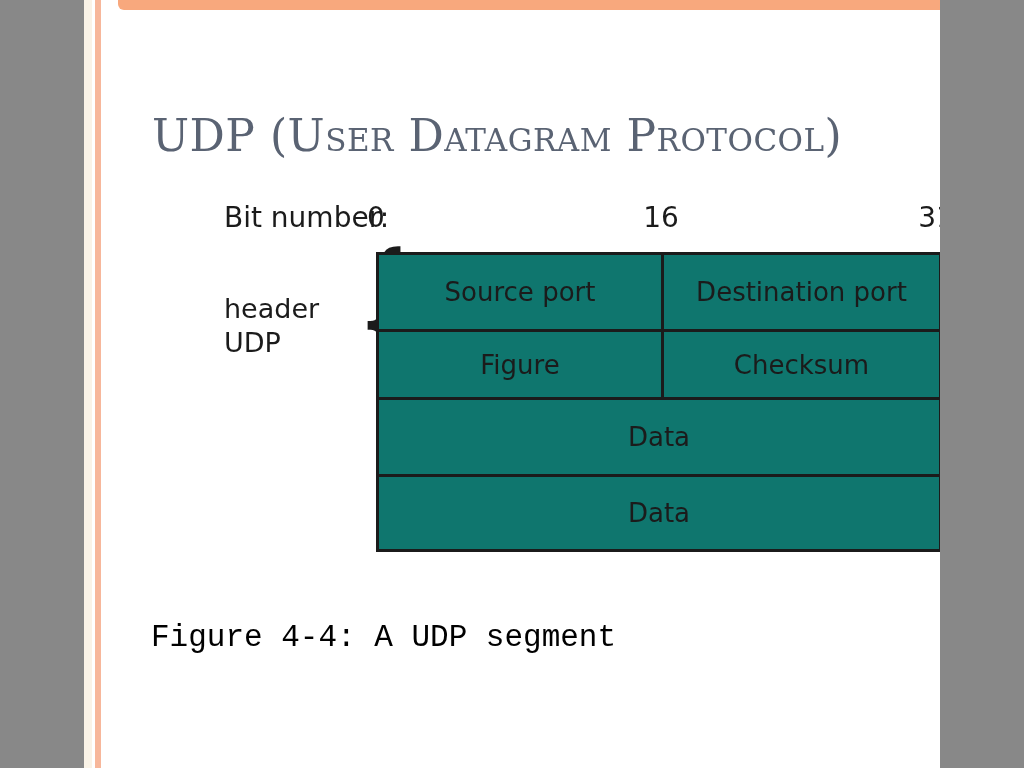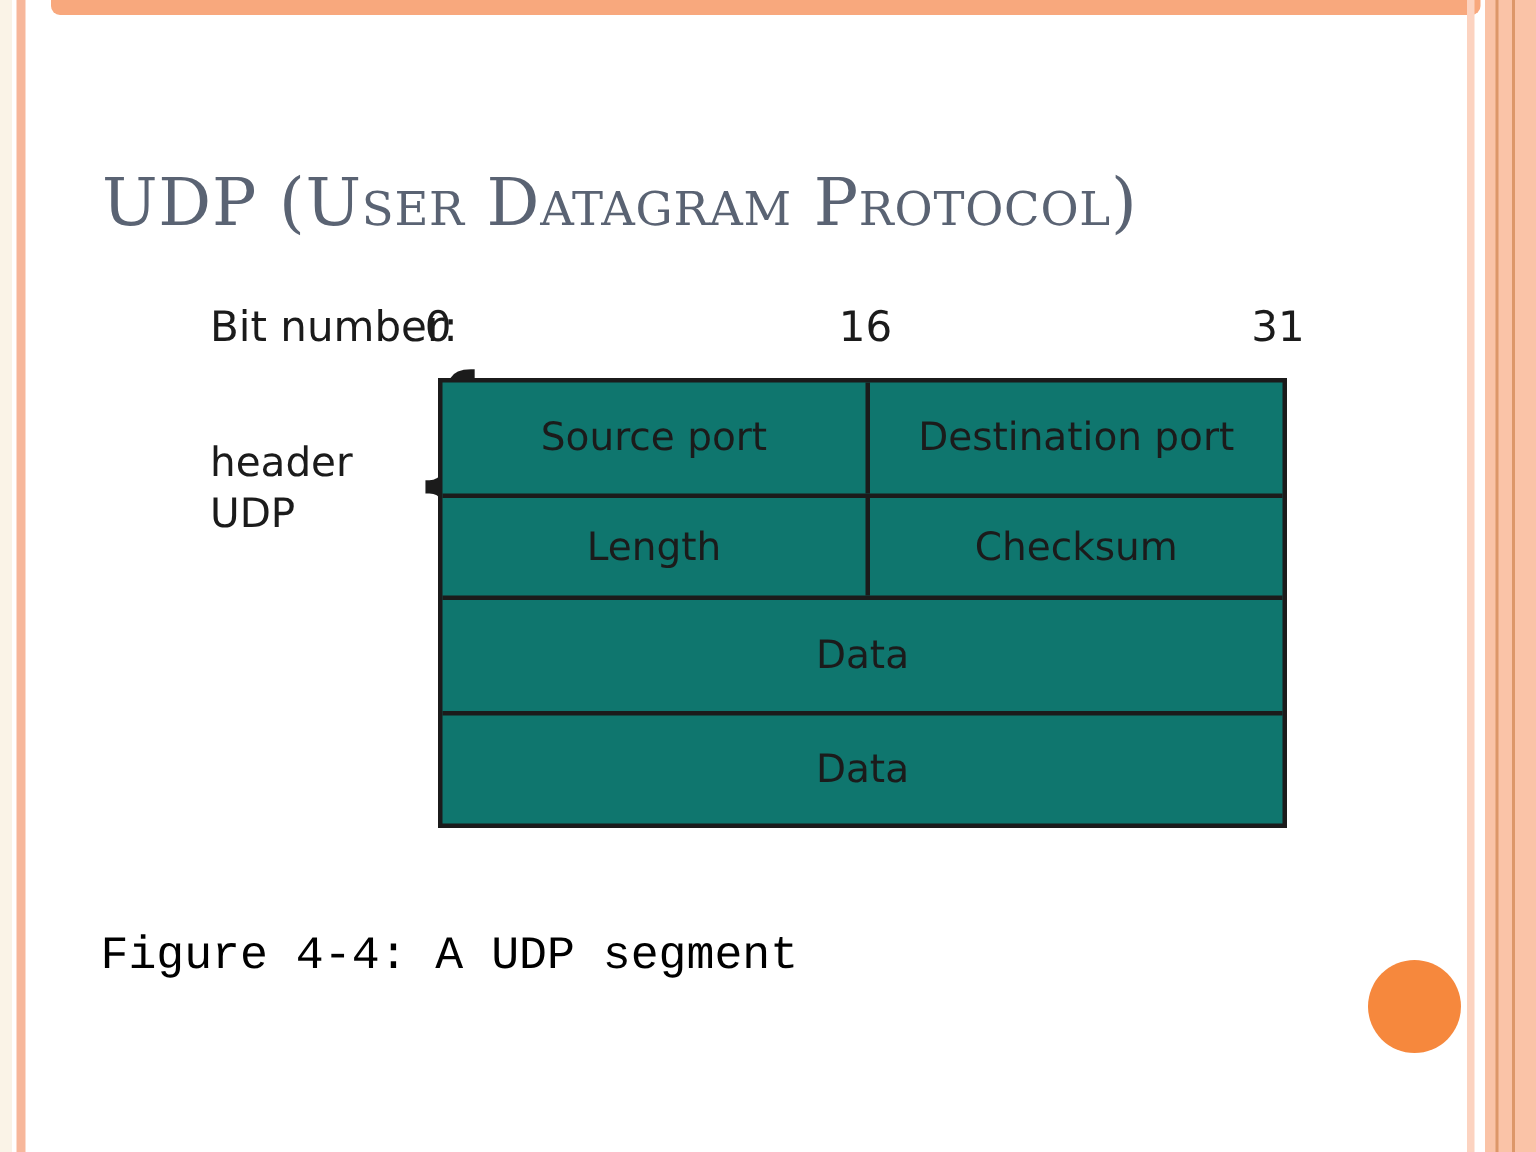--- a/index.html
+++ b/index.html
@@ -1,17 +1,17 @@
 <!DOCTYPE html>
 <html><head>
 <meta charset="utf-8">
 <style>
   html,body{margin:0;padding:0;background:#888;}
   .slide{
-    position:relative;width:1024px;height:768px;margin:0 auto;
+    position:relative;width:856px;height:768px;margin:0 auto;
     background:#ffffff;overflow:hidden;
     font-family:"DejaVu Sans",sans-serif;
   }
   
   .edge-left-cream{position:absolute;left:0;top:0;width:8px;height:768px;background:#FAF3E7;}
   .edge-left-salmon{position:absolute;left:11px;top:0;width:6px;height:768px;background:#F7B79B;}
   .top-bar{position:absolute;left:34px;top:0;width:953px;height:10px;background:#F8A87D;border-radius:0 0 6px 6px;}
   .edge-right-thin{position:absolute;left:978px;top:0;width:5px;height:768px;background:#FCD3C0;}
   .edge-right-band{position:absolute;left:990px;top:0;width:34px;height:768px;background:#FAC3A7;}
   .band-line{position:absolute;top:0;width:2px;height:768px;background:#DD9769;}
@@ -94,21 +94,21 @@
     </div>
 
     <span class="brace">{</span>
 
     <div class="seg-table">
       <div class="seg-row row-1">
         <div class="seg-cell cell-left">Source port</div>
         <div class="seg-cell">Destination port</div>
       </div>
       <div class="seg-row row-2">
-        <div class="seg-cell cell-left">Length</div>
+        <div class="seg-cell cell-left">Figure</div>
         <div class="seg-cell">Checksum</div>
       </div>
       <div class="seg-row row-3">
         <div class="seg-cell">Data</div>
       </div>
       <div class="seg-row row-4">
         <div class="seg-cell">Data</div>
       </div>
     </div>
   </div>

